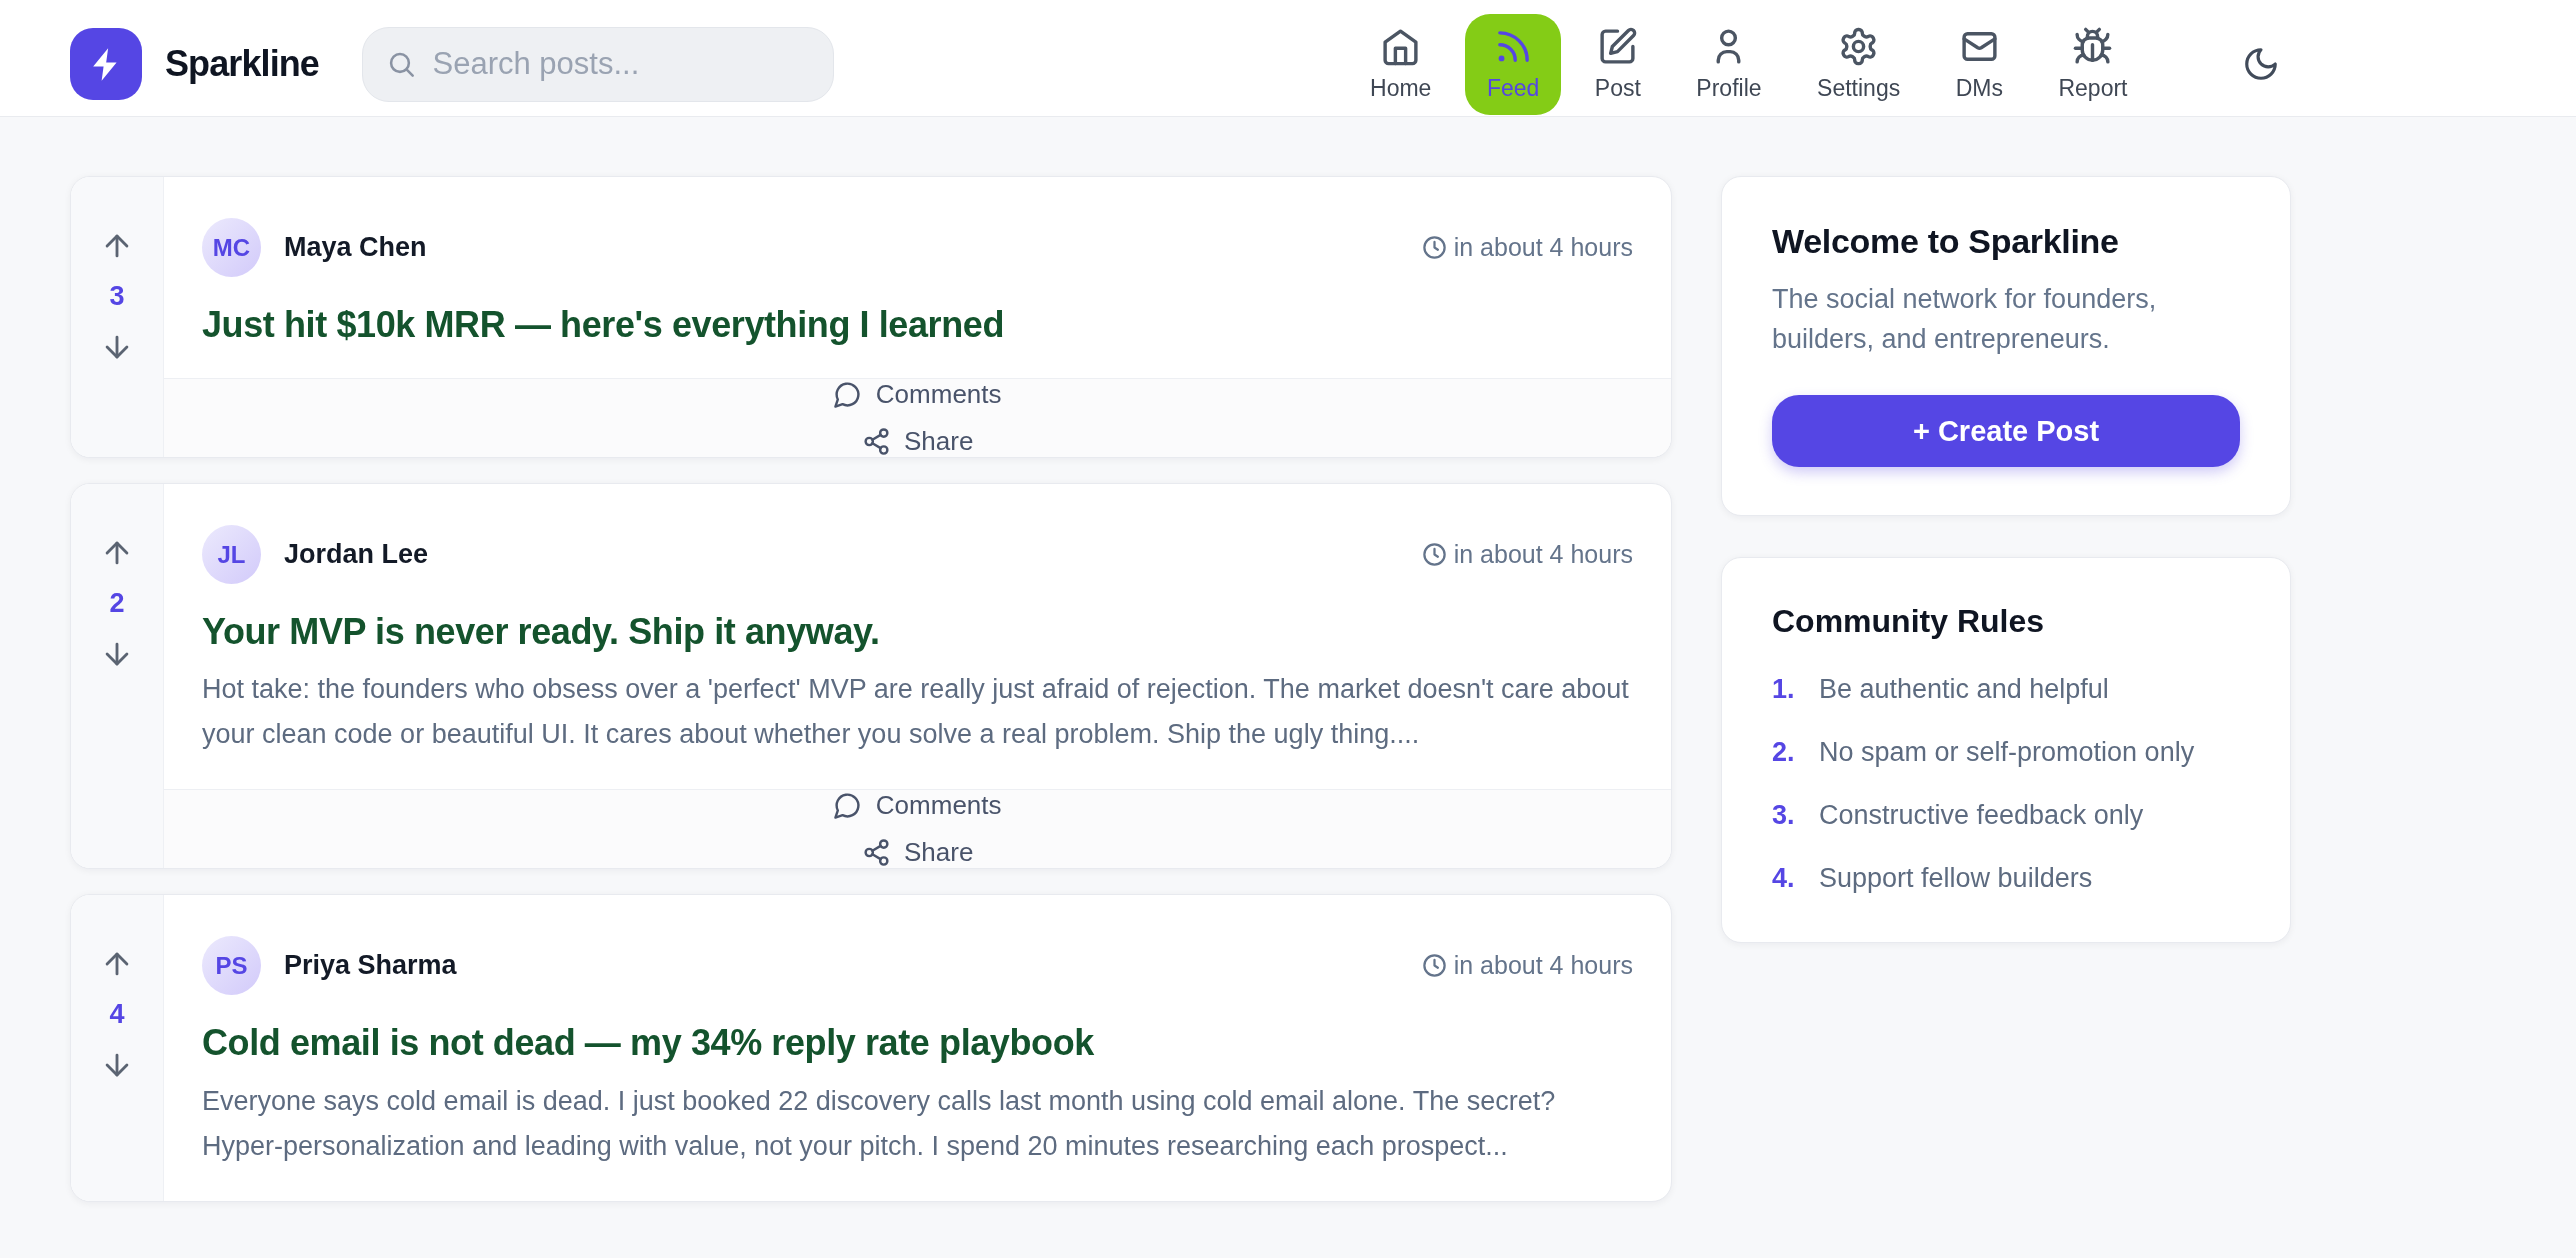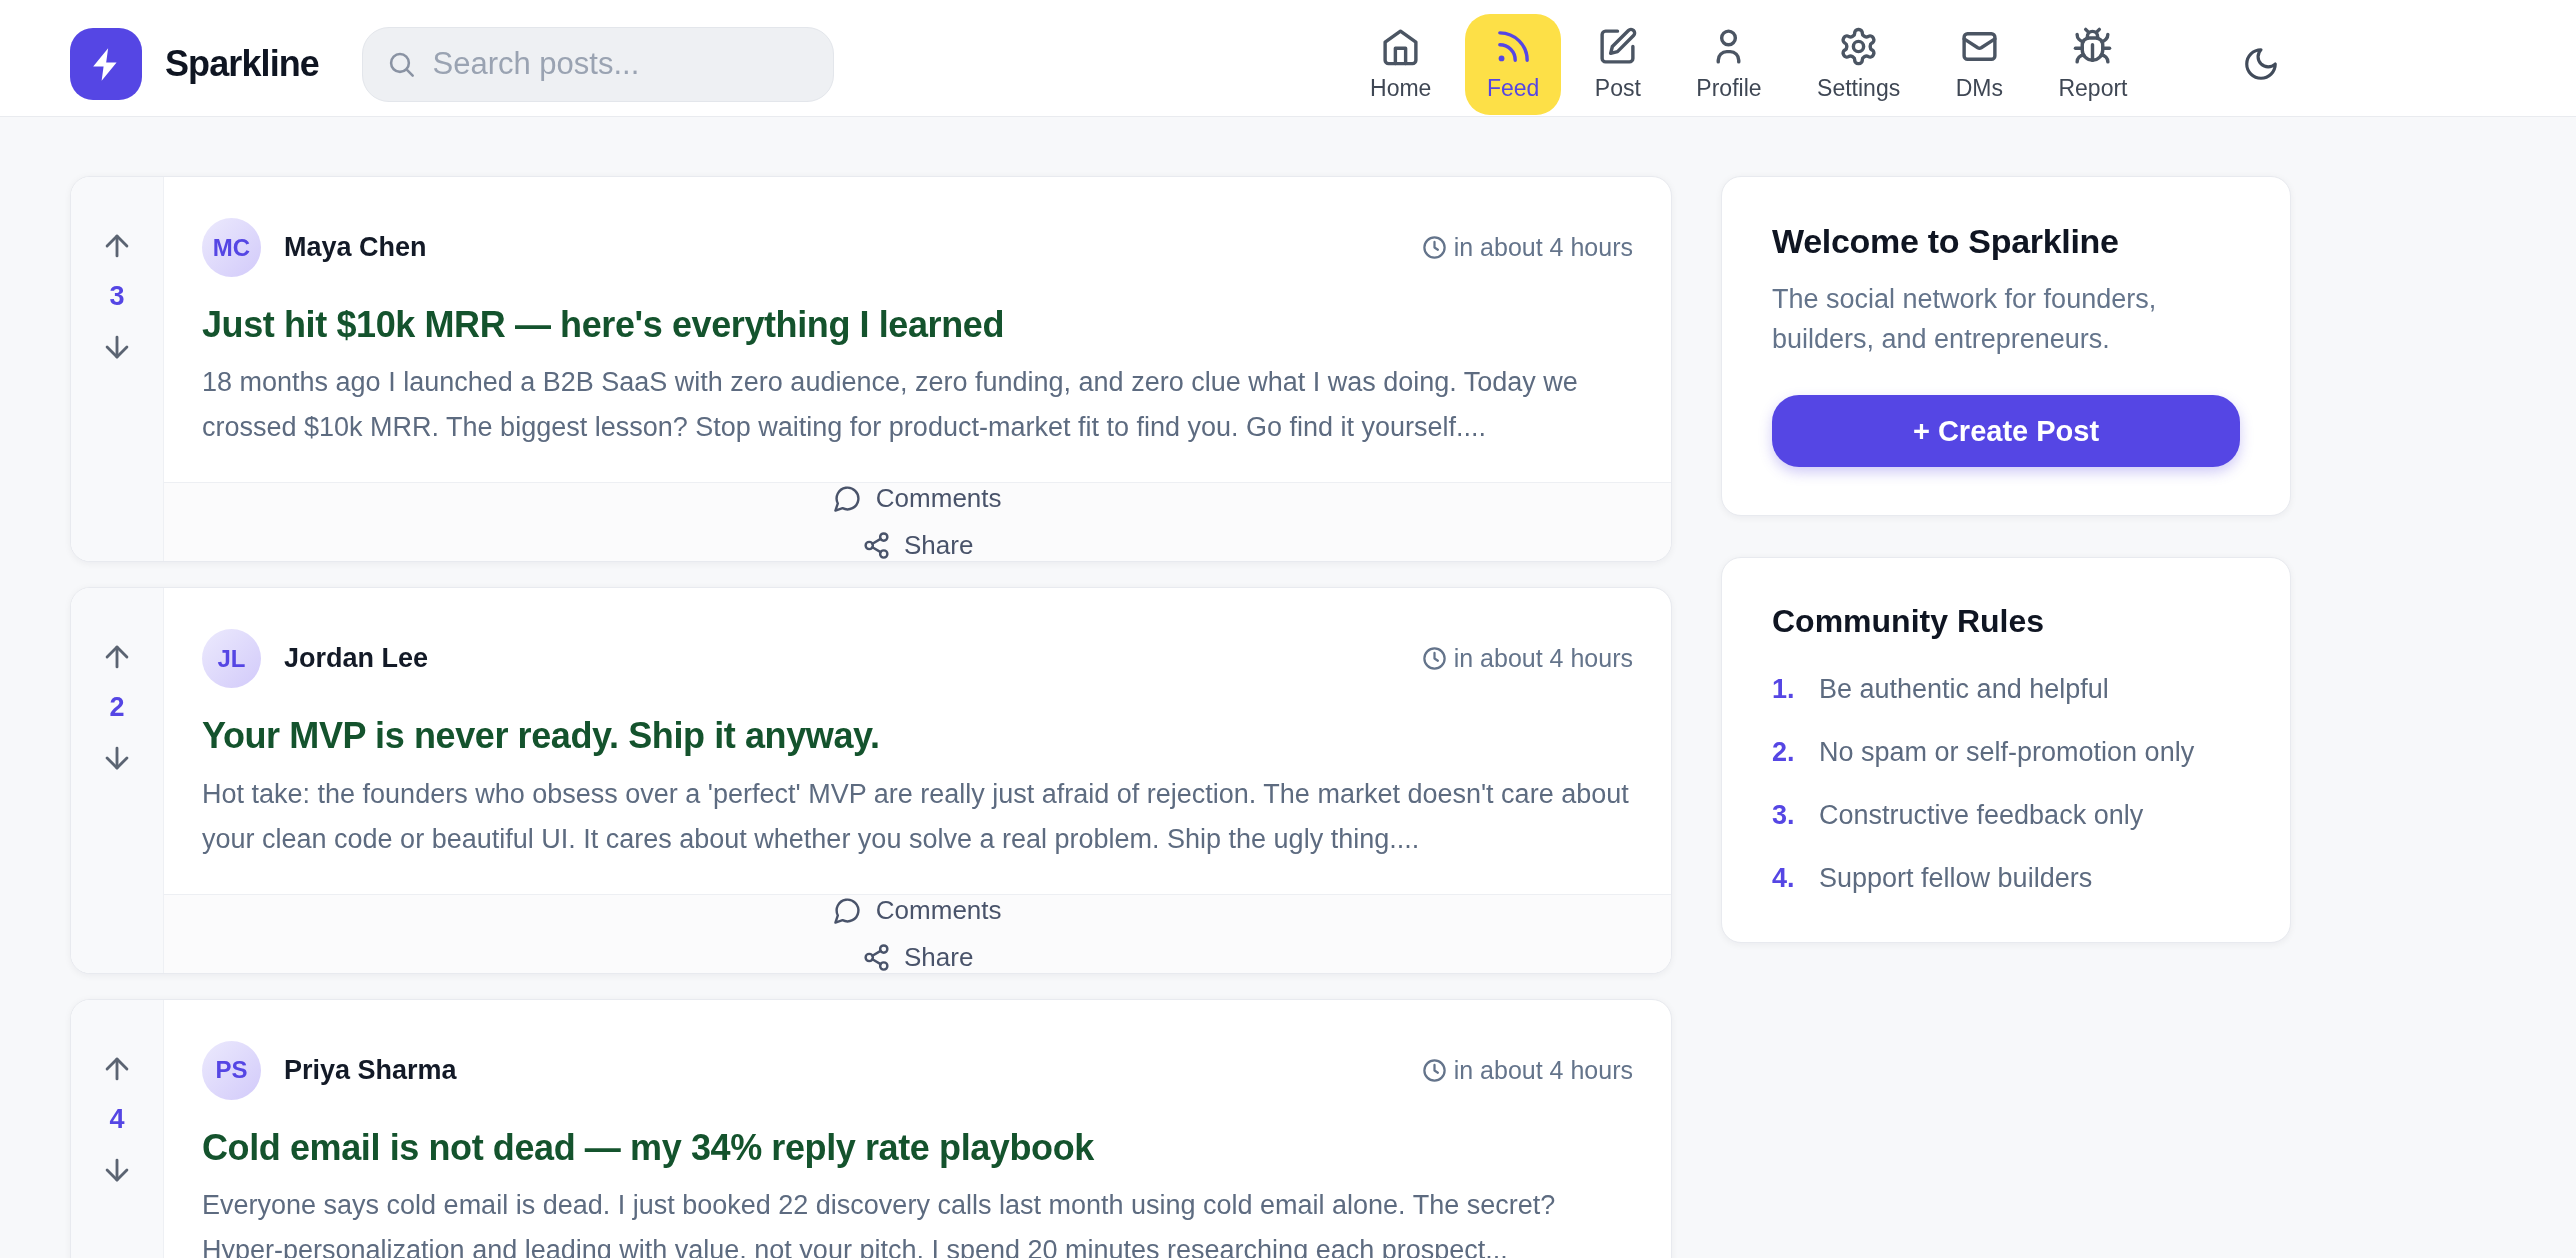--- a/index.html
+++ b/index.html
@@ -36,21 +36,21 @@
   }
   .search input::placeholder { color: #9aa3b2; }
   .nav { margin-left: auto; display: flex; align-items: flex-end; gap: 12.5px; }
   .nav-item {
     display: flex; flex-direction: column; align-items: center; gap: 8px;
     padding: 12.5px 21.5px; border-radius: 25px; background: transparent;
     border: 0; cursor: pointer; font-family: "Liberation Sans", sans-serif;
   }
   .nav-item .nav-label { font-size: 23px; color: #3f4754; }
   .nav-item svg { stroke: #4b5563; }
-  .nav-item.active { background: #fde047; }
+  .nav-item.active { background: #84cc16; }
   .nav-item.active .nav-label { color: #5546e4; font-weight: 500; }
   .nav-item.active svg { stroke: #5546e4; }
   .nav-item.active svg .rss-dot { fill: #5546e4; }
   .theme-toggle {
     margin-left: 93px; background: transparent; border: 0; cursor: pointer;
     display: flex; align-items: center;
   }
   
   .main { display: flex; gap: 49px; padding: 59px 0 0 70px; }
   .feed-col { width: 1602px; display: flex; flex-direction: column; gap: 25px; }
@@ -268,21 +268,20 @@
               <span>
                 <svg width="27" height="27" viewBox="0 0 24 24" fill="none" stroke="#64748b" stroke-width="2" stroke-linecap="round" stroke-linejoin="round">
                     <circle cx="12" cy="12" r="9"></circle>
                     <path d="M12 7v5l3 2"></path>
                   </svg>
               </span>
               <span>in about 4 hours</span>
             </span>
           </div>
           <h2 class="post-title">Just hit $10k MRR — here's everything I learned</h2>
-          <p class="post-excerpt">18 months ago I launched a B2B SaaS with zero audience, zero funding, and zero clue what I was doing. Today we crossed $10k MRR. The biggest lesson? Stop waiting for product-market fit to find you. Go find it yourself....</p>
         </div>
         <div class="post-footer">
           <button class="action-btn">
             <span>
               <svg width="29" height="29" viewBox="0 0 24 24" fill="none" stroke="#49536a" stroke-width="2" stroke-linecap="round" stroke-linejoin="round">
                   <path d="M7.9 20A9 9 0 1 0 4 16.1L2 22Z"></path>
                 </svg>
             </span>
             <span>Comments</span>
           </button>

